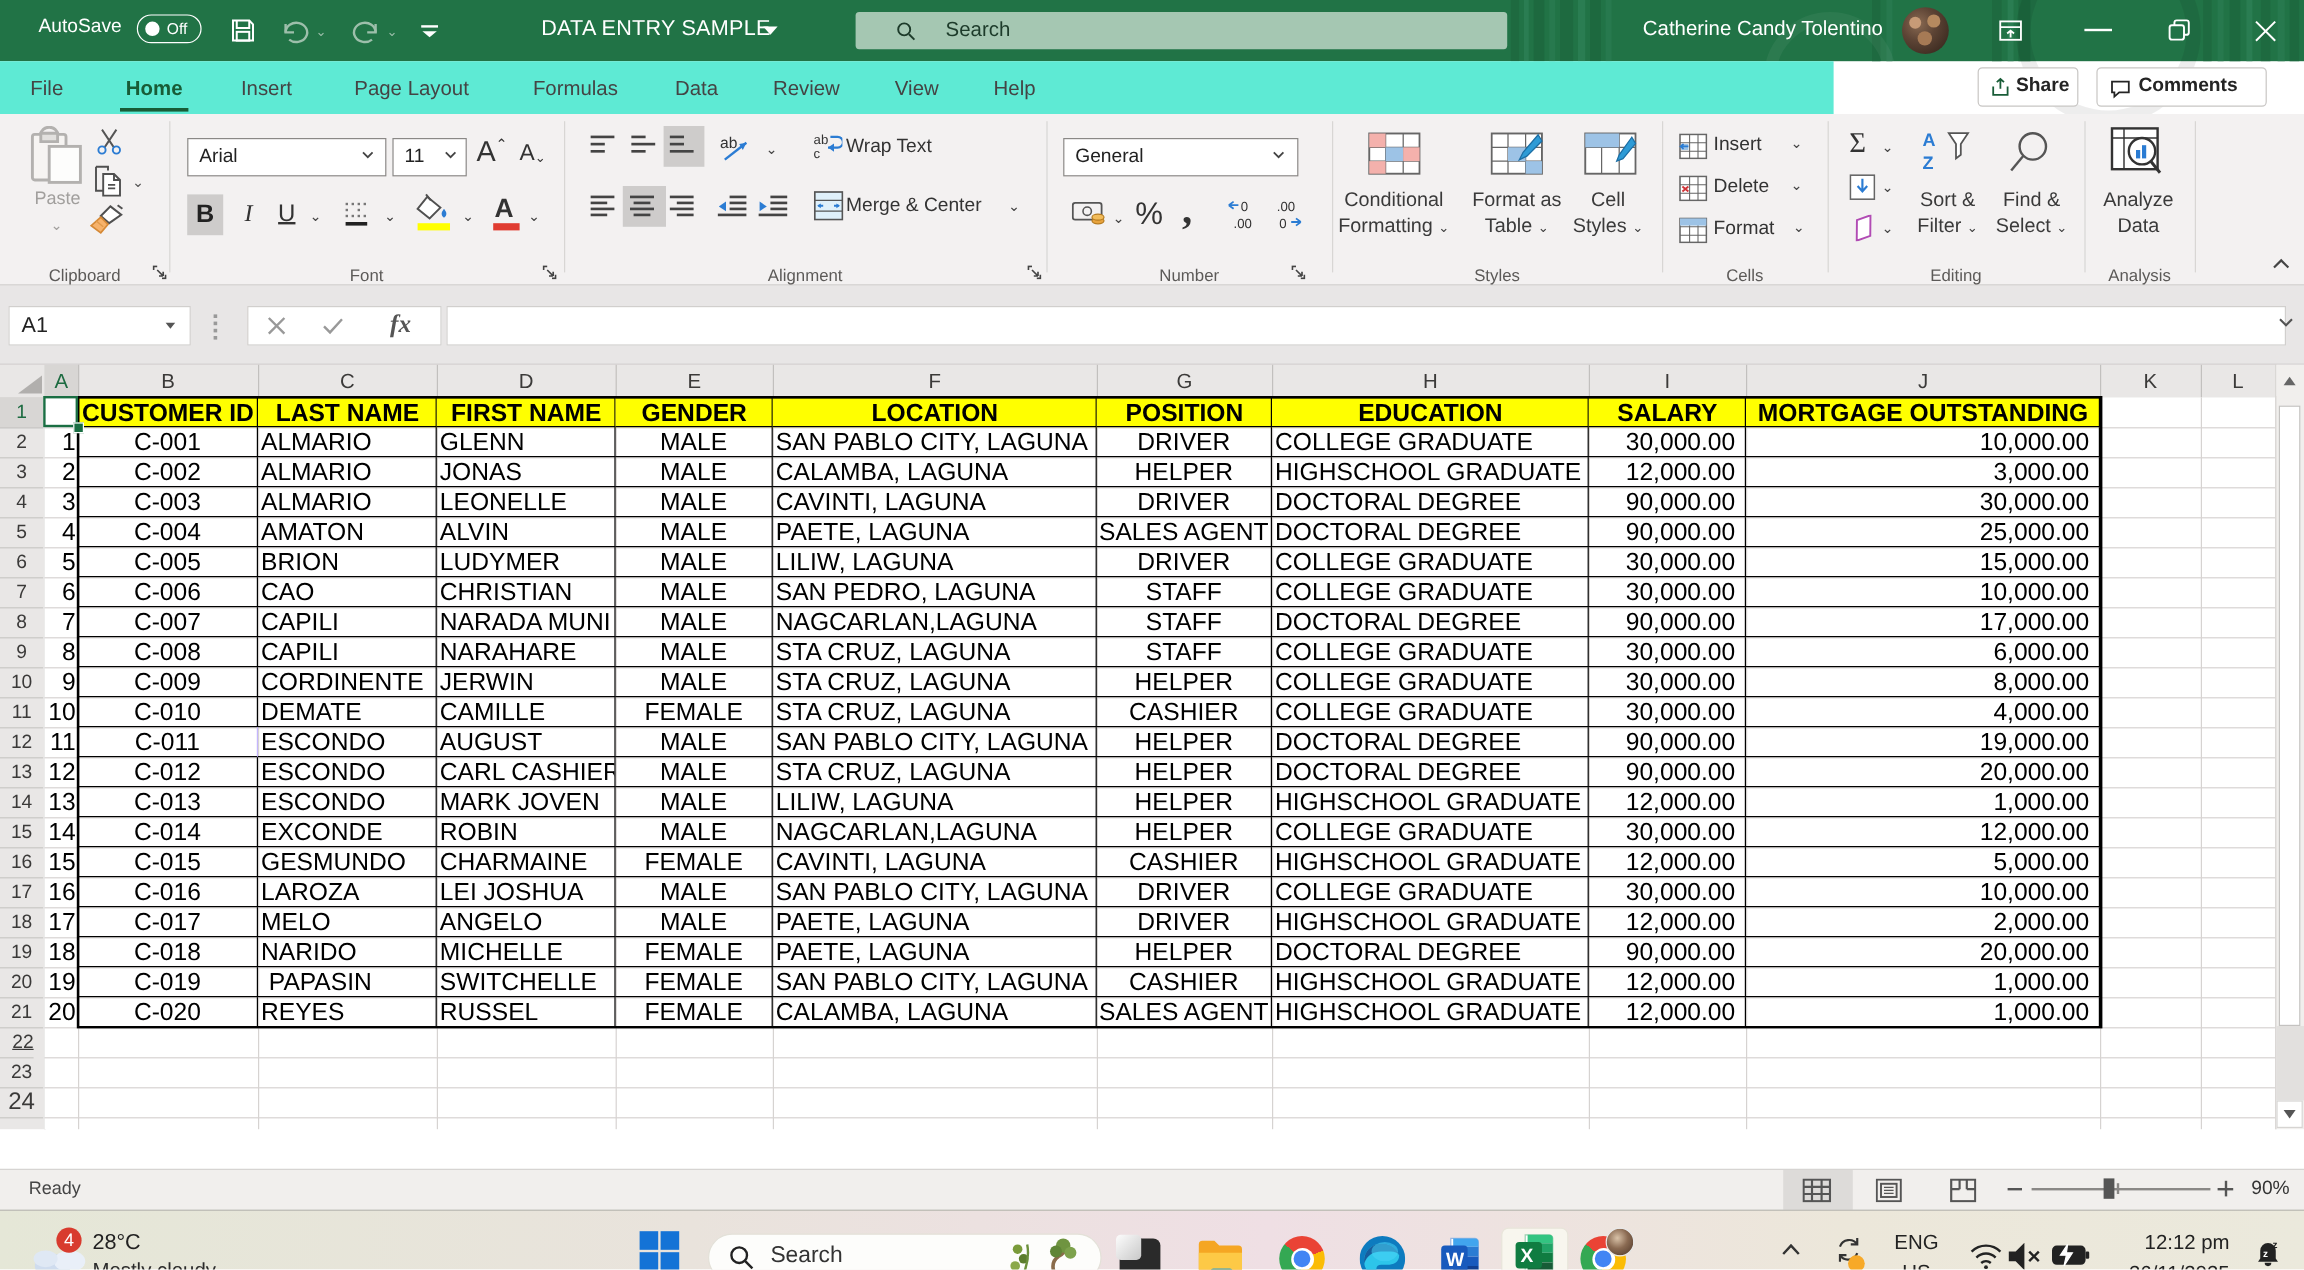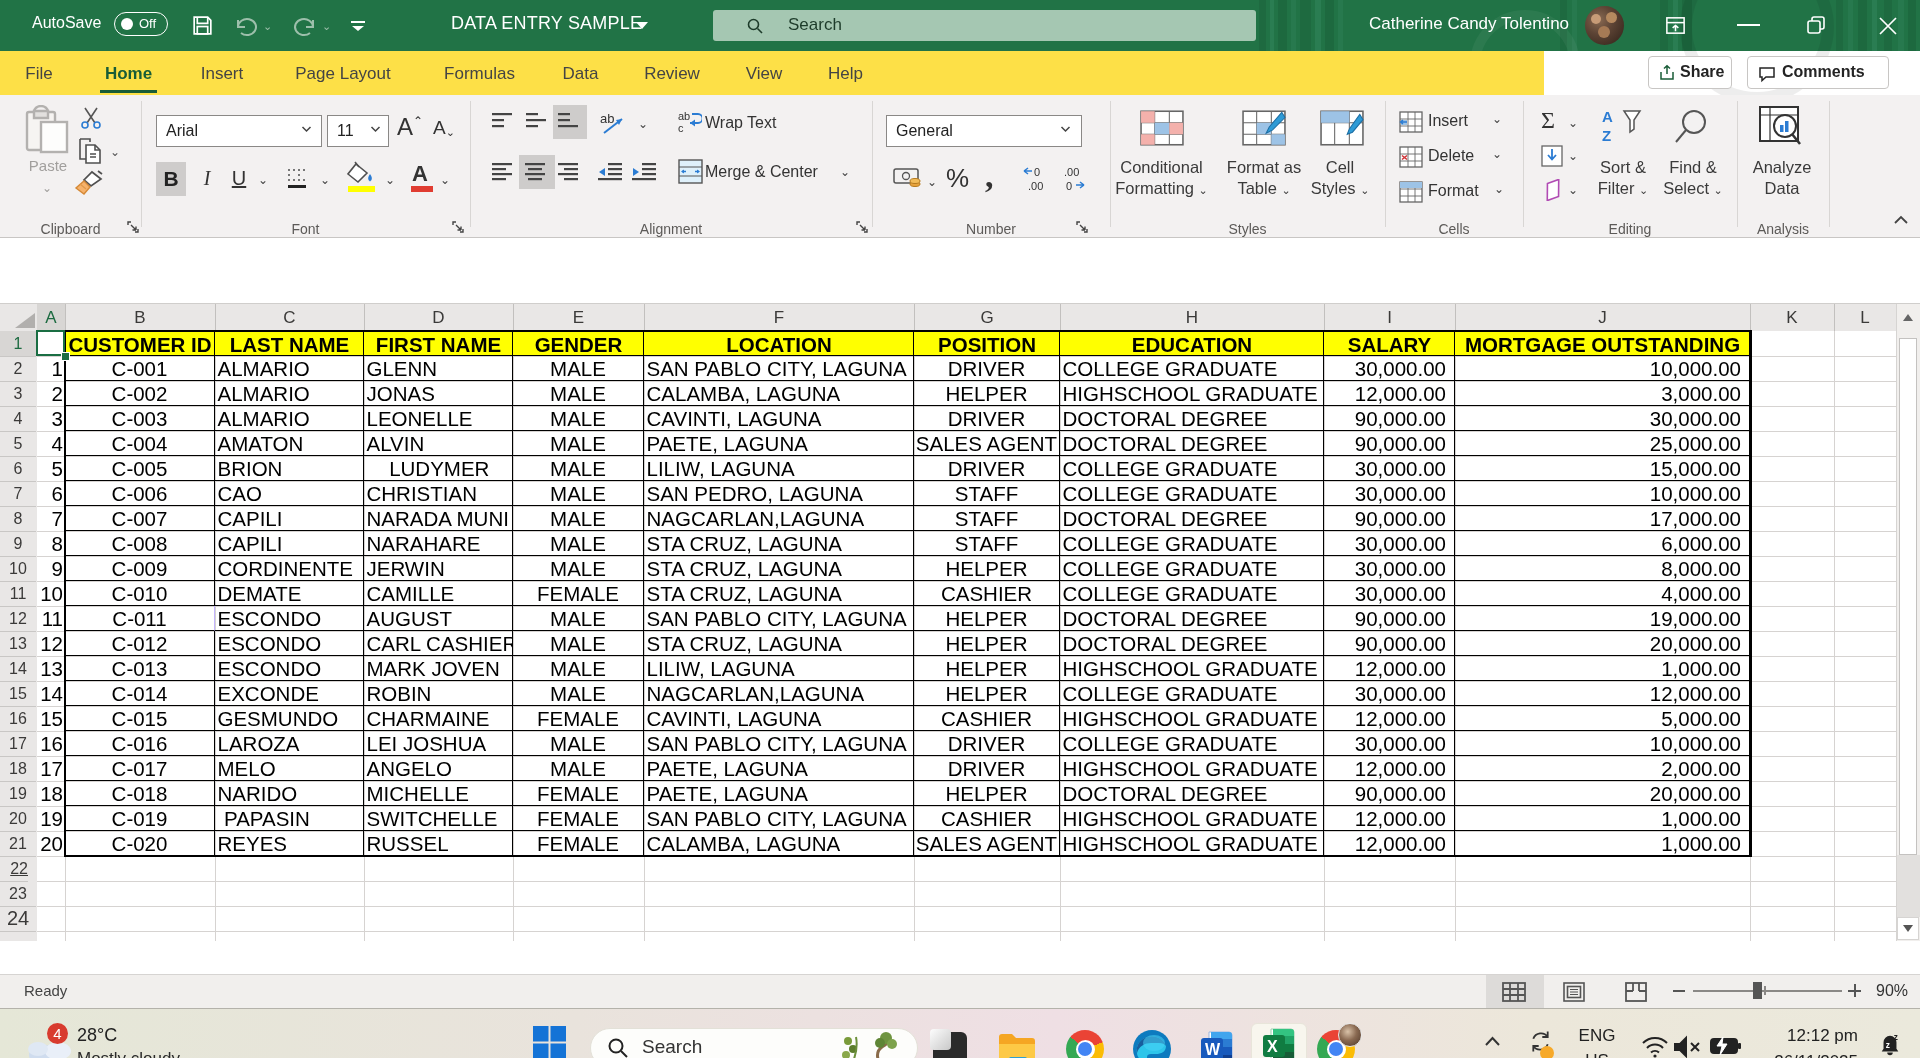--- a/index.html
+++ b/index.html
@@ -4,21 +4,21 @@
 html,body{margin:0;padding:0;}
 body{width:1920px;height:1058px;overflow:hidden;font-family:"Liberation Sans",sans-serif;-webkit-font-smoothing:antialiased;}
 .abs{position:absolute;}
 .serif{font-family:"Liberation Serif",serif;}
 #page{position:relative;width:1920px;height:1058px;background:#fff;}
 
 #titlebar{position:absolute;left:0;top:0;width:1920px;height:51px;background:#217346;color:#fff;}
 .tb-stripe{position:absolute;top:0;height:51px;background:#1b6138;}
 #searchbox{position:absolute;left:713px;top:10px;width:543px;height:31px;background:#a5c7b2;border-radius:3px;}
 
-#tabrow{position:absolute;left:0;top:51px;width:1528px;height:44px;background:#fde047;padding-left:16px;}
+#tabrow{position:absolute;left:0;top:51px;width:1528px;height:44px;background:#5eead4;}
 .rtab{position:absolute;top:0;height:44px;line-height:46px;font-size:17px;color:#444;}
 
 #ribbon{position:absolute;left:0;top:95px;width:1920px;height:143px;background:#f3f1f1;border-bottom:1px solid #c8c6c4;box-sizing:border-box;}
 .rsep{position:absolute;top:6px;height:126px;width:1px;background:#d8d6d4;}
 .rlabel{position:absolute;top:126px;height:18px;font-size:14px;color:#5c5a58;text-align:center;}
 .launcher{position:absolute;top:126px;width:12px;height:12px;}
 .combo{position:absolute;background:#fff;border:1px solid #8a8886;box-sizing:border-box;font-size:16px;color:#222;}
 
 #fbar{position:absolute;left:0;top:238px;width:1920px;height:66px;background:#e8e6e6;}
 
@@ -398,20 +398,38 @@
         <rect x="2" y="2" width="38" height="34" fill="#fff" stroke="#333" stroke-width="2"></rect>
         <path d="M2 10 h38 M12 2 v34" stroke="#333" stroke-width="1.2"></path>
         <circle cx="27" cy="21" r="11" fill="#fff" stroke="#333" stroke-width="2"></circle>
         <rect x="22" y="20" width="3.5" height="7" fill="#2b7cd3"></rect>
         <rect x="27" y="16" width="3.5" height="11" fill="#2b7cd3"></rect>
         <path d="M34 29 L42 39" stroke="#333" stroke-width="2.5"></path>
       </svg>
 <div class="abs" style="left:1750px;top:62px;width:64px;text-align:center;font-size:16.5px;color:#3a3a3a;line-height:21px;">Analyze<br>Data</div>
 <svg class="abs" style="left:1893px;top:120px;" width="16" height="10" viewBox="0 0 16 10" fill="none" stroke="#444" stroke-width="1.8">
         <path d="M2 8 L8 2 L14 8"></path>
+      </svg>
+</div>
+<div id="fbar">
+<div class="abs" style="left:7px;top:17px;width:152px;height:33px;background:#fff;border:1px solid #d1cfcd;box-sizing:border-box;"></div>
+<div class="abs" style="left:18px;top:23px;font-size:18px;color:#222;">A1</div>
+<div class="abs" style="left:138px;top:31px;width:0;height:0;border-left:4.5px solid transparent;border-right:4.5px solid transparent;border-top:5.5px solid #555;"></div>
+<div class="abs" style="left:178px;top:24px;width:3px;height:3px;background:#999;box-shadow:0 6px 0 #999,0 12px 0 #999, 0 18px 0 #999;"></div>
+<div class="abs" style="left:206px;top:17px;width:162px;height:33px;background:#fff;border:1px solid #d1cfcd;box-sizing:border-box;"></div>
+<svg class="abs" style="left:222px;top:25px;" width="17" height="17" viewBox="0 0 17 17" fill="none" stroke="#999" stroke-width="2">
+        <path d="M2 2 L15 15 M15 2 L2 15"></path>
+      </svg>
+<svg class="abs" style="left:268px;top:25px;" width="19" height="17" viewBox="0 0 19 17" fill="none" stroke="#999" stroke-width="2">
+        <path d="M2 9 L7 14 L17 3"></path>
+      </svg>
+<div class="abs serif" style="left:325px;top:20px;font-size:21px;color:#555;font-style:italic;font-weight:bold;">fx</div>
+<div class="abs" style="left:372px;top:17px;width:1533px;height:33px;background:#fff;border:1px solid #d1cfcd;box-sizing:border-box;"></div>
+<svg class="abs" style="left:1898px;top:26px;" width="14" height="10" viewBox="0 0 14 10" fill="none" stroke="#555" stroke-width="1.8">
+        <path d="M2 2 L7 7 L12 2"></path>
       </svg>
 </div>
 <div class="abs" style="left:0;top:303px;width:1920px;height:1px;background:#d0cecc;"></div>
 <div id="grid">
 <div class="abs" style="left:0;top:304px;width:1896px;height:27px;background:#e9e7e6;border-bottom:1px solid #bfbdbb;"></div>
 <div class="abs" style="left:15px;top:313px;width:0;height:0;border-left:20px solid transparent;border-bottom:15px solid #b1afad;"></div>
 <div class="abs" style="left:37px;top:304px;width:28px;height:27px;background:#d8d6d4;border-bottom:2px solid #1a6e43;border-right:1px solid #c2c0be;color:#1d6b41;font-size:17px;text-align:center;line-height:27px;">A</div>
 <div class="abs" style="left:65px;top:304px;width:150px;height:27px;background:transparent;border-right:1px solid #c2c0be;color:#3b3a39;font-size:17px;text-align:center;line-height:27px;">B</div>
 <div class="abs" style="left:215px;top:304px;width:149px;height:27px;background:transparent;border-right:1px solid #c2c0be;color:#3b3a39;font-size:17px;text-align:center;line-height:27px;">C</div>
 <div class="abs" style="left:364px;top:304px;width:149px;height:27px;background:transparent;border-right:1px solid #c2c0be;color:#3b3a39;font-size:17px;text-align:center;line-height:27px;">D</div>
@@ -540,21 +558,21 @@
 <div class="abs cell" style="left:364px;top:431.0px;width:149px;height:25.0px;text-align:left;padding-left:2.5px;border-right:1px solid #000;border-bottom:1px solid #000;box-sizing:border-box;">ALVIN</div>
 <div class="abs cell" style="left:513px;top:431.0px;width:131px;height:25.0px;text-align:center;border-right:1px solid #000;border-bottom:1px solid #000;box-sizing:border-box;">MALE</div>
 <div class="abs cell" style="left:644px;top:431.0px;width:270px;height:25.0px;text-align:left;padding-left:2.5px;border-right:1px solid #000;border-bottom:1px solid #000;box-sizing:border-box;">PAETE, LAGUNA</div>
 <div class="abs cell" style="left:914px;top:431.0px;width:146px;height:25.0px;text-align:center;border-right:1px solid #000;border-bottom:1px solid #000;box-sizing:border-box;">SALES AGENT</div>
 <div class="abs cell" style="left:1060px;top:431.0px;width:264px;height:25.0px;text-align:left;padding-left:2.5px;border-right:1px solid #000;border-bottom:1px solid #000;box-sizing:border-box;">DOCTORAL DEGREE</div>
 <div class="abs cell" style="left:1324px;top:431.0px;width:131px;height:25.0px;text-align:right;padding-right:8px;border-right:1px solid #000;border-bottom:1px solid #000;box-sizing:border-box;">90,000.00</div>
 <div class="abs cell" style="left:1455px;top:431.0px;width:295px;height:25.0px;text-align:right;padding-right:8px;border-right:1px solid #000;border-bottom:1px solid #000;box-sizing:border-box;">25,000.00</div>
 <div class="abs cell" style="left:37px;top:456.0px;width:26px;height:25.0px;text-align:right;">5</div>
 <div class="abs cell" style="left:65px;top:456.0px;width:150px;height:25.0px;text-align:center;border-right:1px solid #000;border-bottom:1px solid #000;box-sizing:border-box;">C-005</div>
 <div class="abs cell" style="left:215px;top:456.0px;width:149px;height:25.0px;text-align:left;padding-left:2.5px;border-right:1px solid #000;border-bottom:1px solid #000;box-sizing:border-box;">BRION</div>
-<div class="abs cell" style="left:364px;top:456.0px;width:149px;height:25.0px;text-align:center;padding-left:2.5px;border-right:1px solid #000;border-bottom:1px solid #000;box-sizing:border-box;">LUDYMER</div>
+<div class="abs cell" style="left:364px;top:456.0px;width:149px;height:25.0px;text-align:left;padding-left:2.5px;border-right:1px solid #000;border-bottom:1px solid #000;box-sizing:border-box;">LUDYMER</div>
 <div class="abs cell" style="left:513px;top:456.0px;width:131px;height:25.0px;text-align:center;border-right:1px solid #000;border-bottom:1px solid #000;box-sizing:border-box;">MALE</div>
 <div class="abs cell" style="left:644px;top:456.0px;width:270px;height:25.0px;text-align:left;padding-left:2.5px;border-right:1px solid #000;border-bottom:1px solid #000;box-sizing:border-box;">LILIW, LAGUNA</div>
 <div class="abs cell" style="left:914px;top:456.0px;width:146px;height:25.0px;text-align:center;border-right:1px solid #000;border-bottom:1px solid #000;box-sizing:border-box;">DRIVER</div>
 <div class="abs cell" style="left:1060px;top:456.0px;width:264px;height:25.0px;text-align:left;padding-left:2.5px;border-right:1px solid #000;border-bottom:1px solid #000;box-sizing:border-box;">COLLEGE GRADUATE</div>
 <div class="abs cell" style="left:1324px;top:456.0px;width:131px;height:25.0px;text-align:right;padding-right:8px;border-right:1px solid #000;border-bottom:1px solid #000;box-sizing:border-box;">30,000.00</div>
 <div class="abs cell" style="left:1455px;top:456.0px;width:295px;height:25.0px;text-align:right;padding-right:8px;border-right:1px solid #000;border-bottom:1px solid #000;box-sizing:border-box;">15,000.00</div>
 <div class="abs cell" style="left:37px;top:481.0px;width:26px;height:25.0px;text-align:right;">6</div>
 <div class="abs cell" style="left:65px;top:481.0px;width:150px;height:25.0px;text-align:center;border-right:1px solid #000;border-bottom:1px solid #000;box-sizing:border-box;">C-006</div>
 <div class="abs cell" style="left:215px;top:481.0px;width:149px;height:25.0px;text-align:left;padding-left:2.5px;border-right:1px solid #000;border-bottom:1px solid #000;box-sizing:border-box;">CAO</div>
 <div class="abs cell" style="left:364px;top:481.0px;width:149px;height:25.0px;text-align:left;padding-left:2.5px;border-right:1px solid #000;border-bottom:1px solid #000;box-sizing:border-box;">CHRISTIAN</div>

